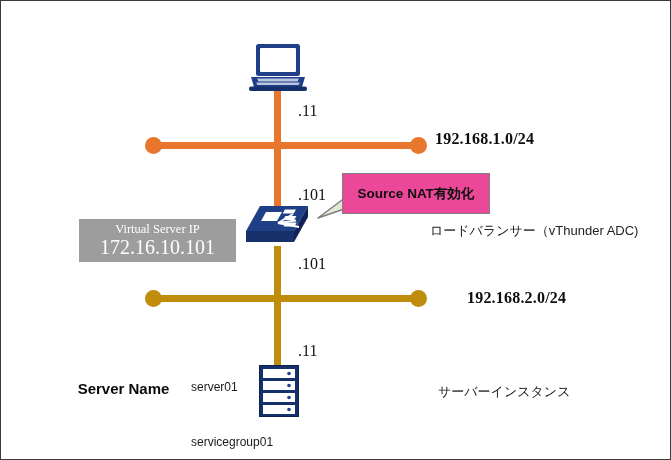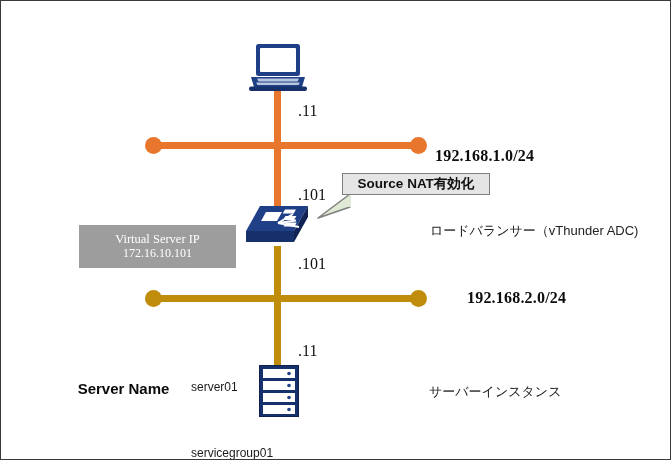--- a/index.html
+++ b/index.html
@@ -74,43 +74,43 @@
     font-family: "Liberation Sans", sans-serif;
     font-size: 12px;
     color: #1a1a1a;
     white-space: nowrap;
   }
 
   
   #vsbox {
     position: absolute;
     left: 78px;
-    top: 224px;
+    top: 218px;
     width: 157px;
     height: 43px;
     background: #9d9d9d;
     display: flex;
     flex-direction: column;
     align-items: center;
     justify-content: center;
     color: #ffffff;
     font-family: "Liberation Serif", serif;
     line-height: 1.05;
   }
   #vsbox .vs-title { font-size: 12.5px; }
-  #vsbox .vs-ip { font-size: 12px; margin-top: 1px; }
+  #vsbox .vs-ip { font-size: 20px; margin-top: 1px; }
 
   
   #callout {
     position: absolute;
     left: 341px;
     top: 172px;
     width: 148px;
-    height: 22px;
-    background: #e5e5e5;
+    height: 41px;
+    background: #ec4899;
     border: 1.5px solid #7f7f7f;
     display: flex;
     align-items: center;
     justify-content: center;
     font-family: "Liberation Sans", sans-serif;
     font-weight: bold;
     font-size: 13.5px;
     color: #101010;
     box-sizing: border-box;
   }
@@ -136,21 +136,21 @@
 <body>
 
 <div id="canvas">
 
   <div class="vline" style="left:273px; top:88px; height:120px; background:#e8762c;"></div>
 
   <div class="seg-line" style="left:152px; top:141px; width:265px; background:#e8762c;"></div>
   <div class="seg-cap" style="left:144px; top:136px; background:#e8762c;"></div>
   <div class="seg-cap" style="left:409px; top:136px; background:#e8762c;"></div>
 
-  <div class="net-label" style="left:434px; top:146px;font-family:Liberation Serif, serif;">192.168.1.0/24</div>
+  <div class="net-label" style="left:434px; top:129px;font-family:Liberation Serif, serif;">192.168.1.0/24</div>
 
   <div class="host-label" style="left:297px; top:101px;">.11</div>
 
   <div class="host-label" style="left:297px; top:185px;">.101</div>
 
   <div id="laptop">
     <svg width="58" height="50" viewBox="0 0 58 50" xmlns="http://www.w3.org/2000/svg">
 
       <rect x="7" y="1" width="44" height="32" rx="2.5" fill="#1f3f87"></rect>
       <rect x="11" y="5" width="36" height="24" rx="1" fill="#ffffff"></rect>
@@ -220,20 +220,20 @@
       </g>
       <g fill="#1f3f87">
         <circle cx="30" cy="8.5" r="1.8"></circle>
         <circle cx="30" cy="20.5" r="1.8"></circle>
         <circle cx="30" cy="32.5" r="1.8"></circle>
         <circle cx="30" cy="44.5" r="1.8"></circle>
       </g>
     </svg>
   </div>
 
-  <div class="jp-label" style="left:428px; top:382px;">サーバーインスタンス</div>
+  <div class="jp-label" style="left:437px; top:382px;">サーバーインスタンス</div>
 
   <div class="kv-key" style="left:0px; top:379px; width:245px;">Server Name</div>
   <div class="kv-val" style="left:190px; top:379px;">server01</div>
 
-  <div class="kv-val" style="left:190px; top:445px;">servicegroup01</div>
+  <div class="kv-val" style="left:190px; top:434px;">servicegroup01</div>
 
 </div>
 
 </body></html>

